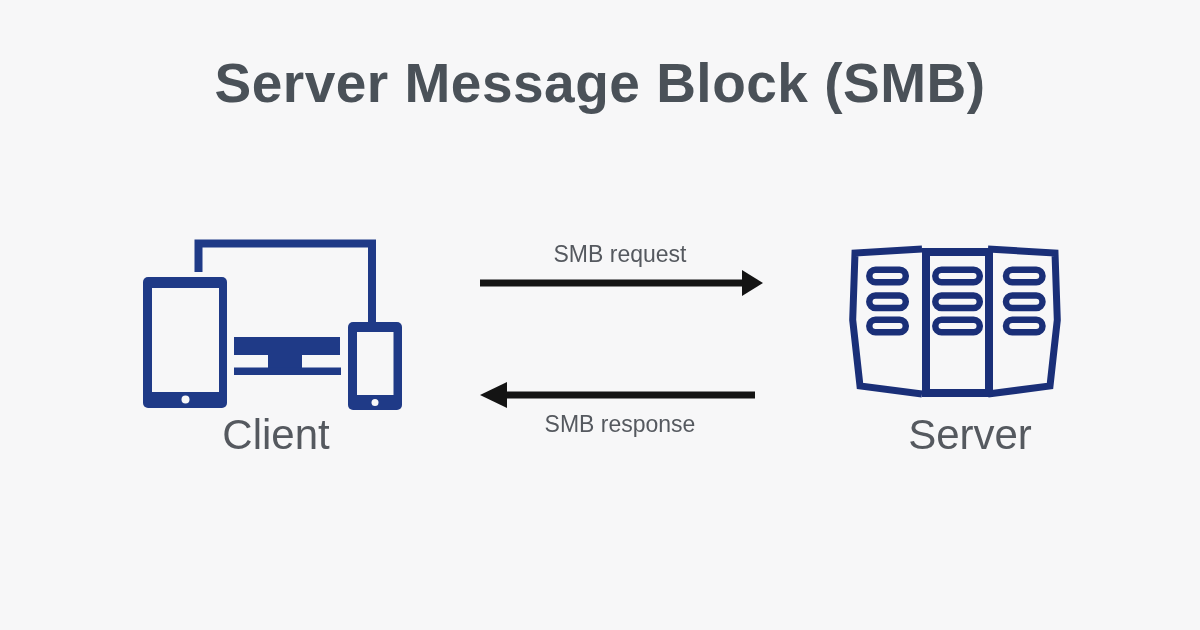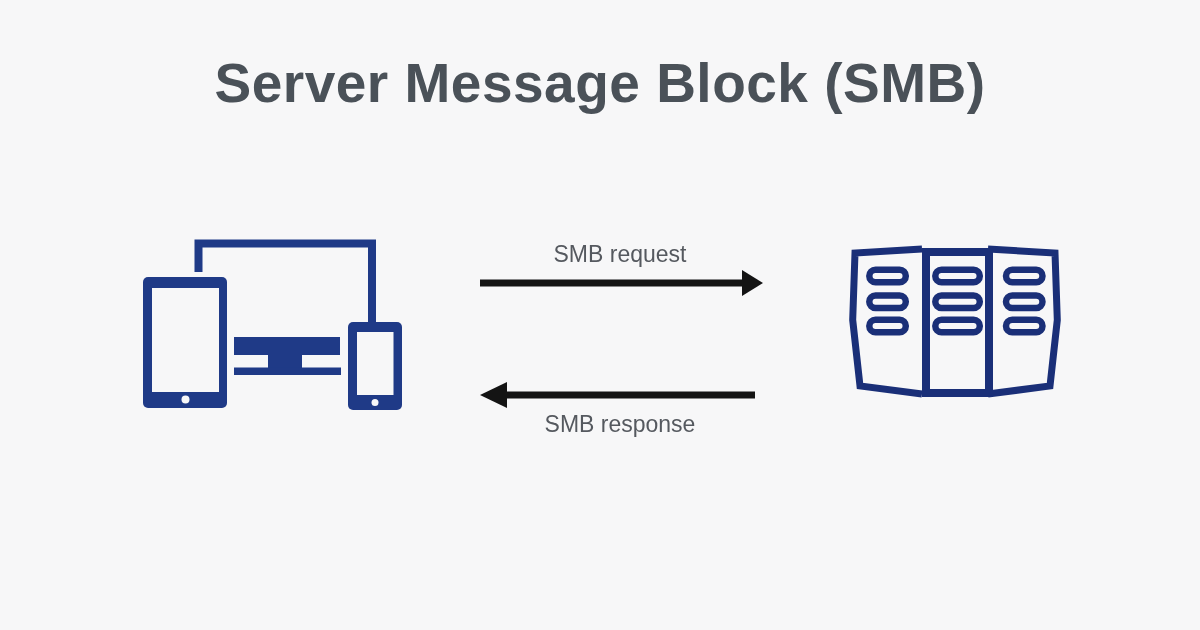--- a/index.html
+++ b/index.html
@@ -122,14 +122,16 @@
     <line class="arrow-line" x1="10" y1="17" x2="274" y2="17" stroke-width="7"></line>
     <polygon class="arrow-head" points="272,4 272,30 293,17"></polygon>
   </svg>
 
   <svg class="arrow-svg arrow-response" viewBox="0 0 310 36" xmlns="http://www.w3.org/2000/svg">
     <line class="arrow-line" x1="37" y1="15" x2="287" y2="15" stroke-width="7"></line>
     <polygon class="arrow-head" points="39,2 39,28 12,15"></polygon>
   </svg>
   <div class="flow-label response-label">SMB response</div>
 
+  <div class="node-label client-label">Client</div>
+  <div class="node-label server-label">Server</div>
 
 </div>
 
 </body></html>

